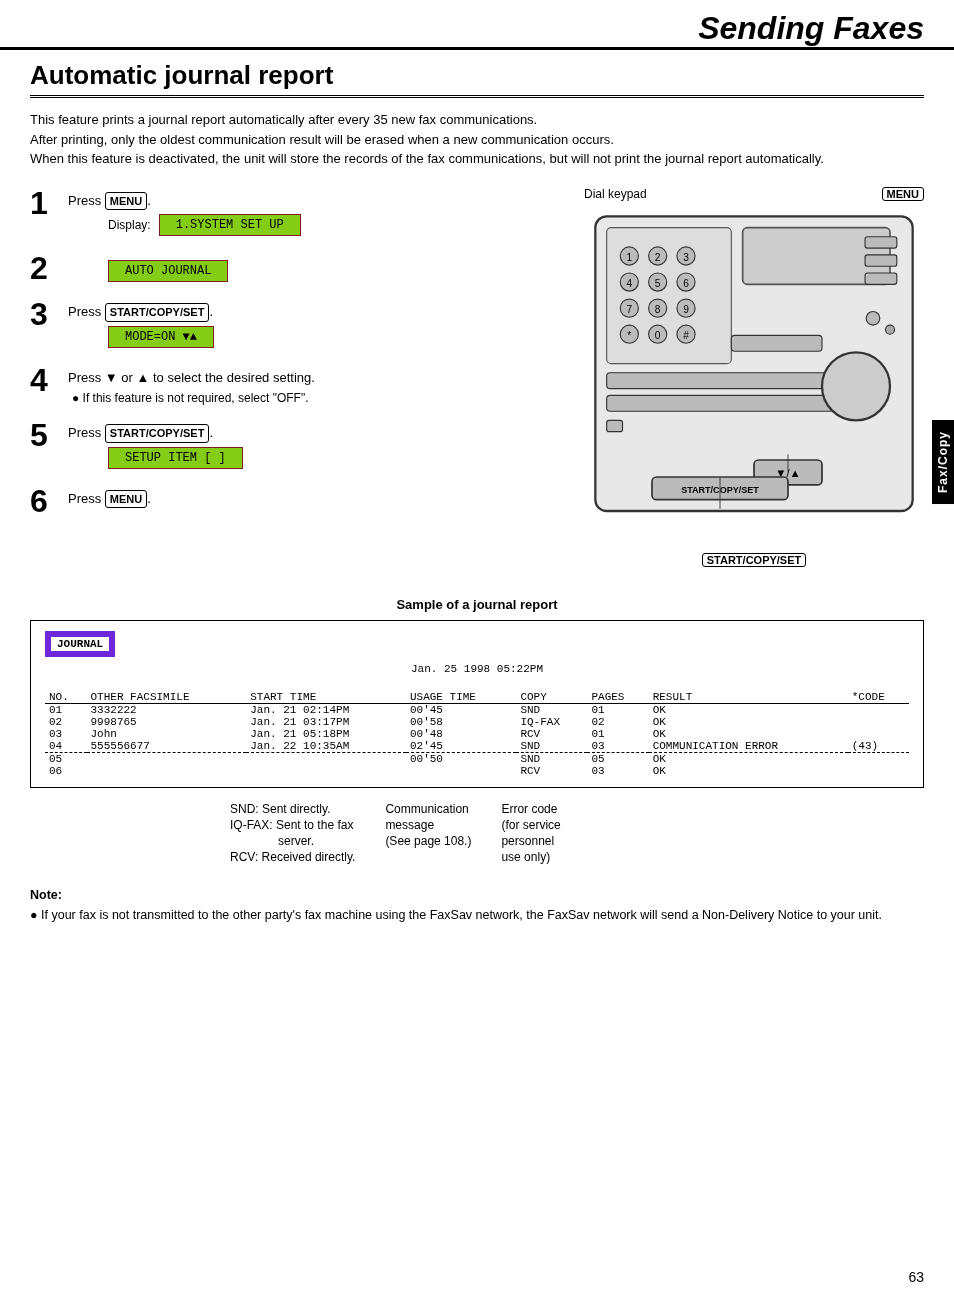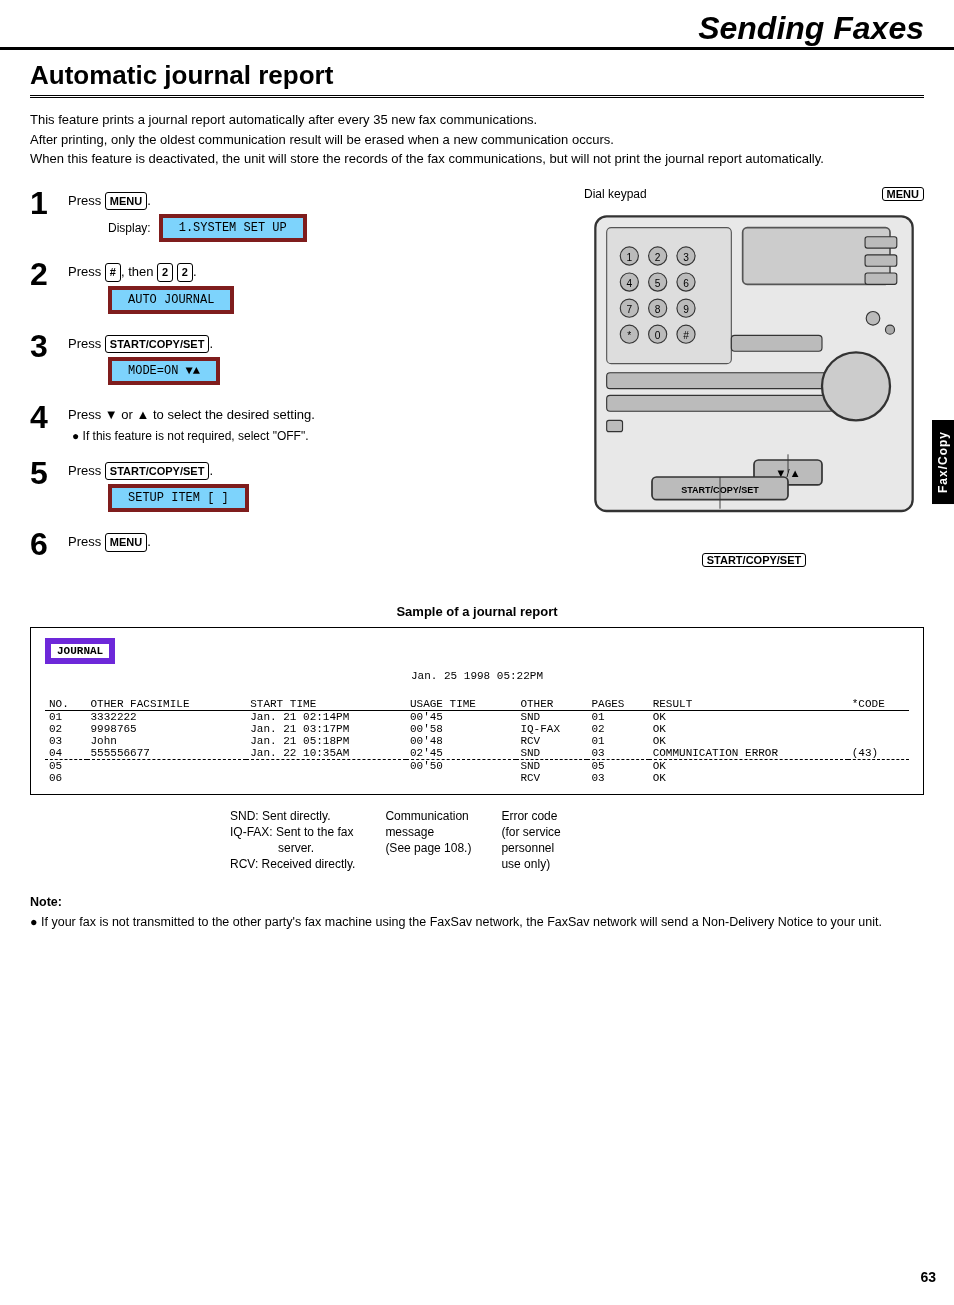--- a/index.html
+++ b/index.html
@@ -97,25 +97,25 @@
       margin-top: 4px;
       margin-bottom: 2px;
     }
 
     .display-label {
       font-size: 12px;
       margin-right: 8px;
     }
 
     .lcd-box {
-      border: 4px solid #7f1d1d;
+      border: 1px solid #7f1d1d;
       padding: 2px 10px;
       font-family: 'Courier New', monospace;
       font-size: 12px;
-      background: #7dd3fc;
+      background: #84cc16;
     }
 
     .lcd-box-wide {
       padding: 3px 16px;
     }
 
     .kbd {
       border: 1.5px solid #000;
       border-radius: 3px;
       padding: 0 4px;
@@ -231,23 +231,23 @@
     .note-bullet {
       display: flex;
       gap: 4px;
       line-height: 1.5;
     }
 
     
     .page-number {
       position: absolute;
       bottom: 20px;
-      right: 18px;
+      right: 30px;
       font-size: 14px;
-      font-weight: bold;
+      font-weight: normal;
     }
   </style>
 </head>
 <body>
 
 <div class="header">
   <div class="header-title">Sending Faxes</div>
 </div>
 
 <div class="page-content">
@@ -273,23 +273,20 @@
           <div class="display-box">
             <span class="display-label">Display:</span>
             <span class="lcd-box lcd-box-wide">1.SYSTEM SET UP</span>
           </div>
         </div>
       </div>
 
       <div class="step">
         <div class="step-number">2</div>
         <div class="step-content">
-          <div class="step-text">
-            Press <span class="kbd">#</span>, then <span class="kbd">2</span> <span class="kbd">2</span>.
-          </div>
           <div class="display-box">
             <span class="lcd-box lcd-box-wide">AUTO JOURNAL</span>
           </div>
         </div>
       </div>
 
       <div class="step">
         <div class="step-number">3</div>
         <div class="step-content">
           <div class="step-text">
@@ -418,21 +415,21 @@
       </div>
       <div class="journal-date">Jan. 25 1998 05:22PM</div>
 
       <table class="journal-table">
         <thead>
           <tr>
             <th>NO.</th>
             <th>OTHER FACSIMILE</th>
             <th>START TIME</th>
             <th>USAGE TIME</th>
-            <th>OTHER</th>
+            <th>COPY</th>
             <th>PAGES</th>
             <th>RESULT</th>
             <th>*CODE</th>
           </tr>
         </thead>
         <tbody id="journal-tbody">
         <tr>
               <td>01</td>
               <td>3332222</td>
               <td>Jan. 21 02:14PM</td>

